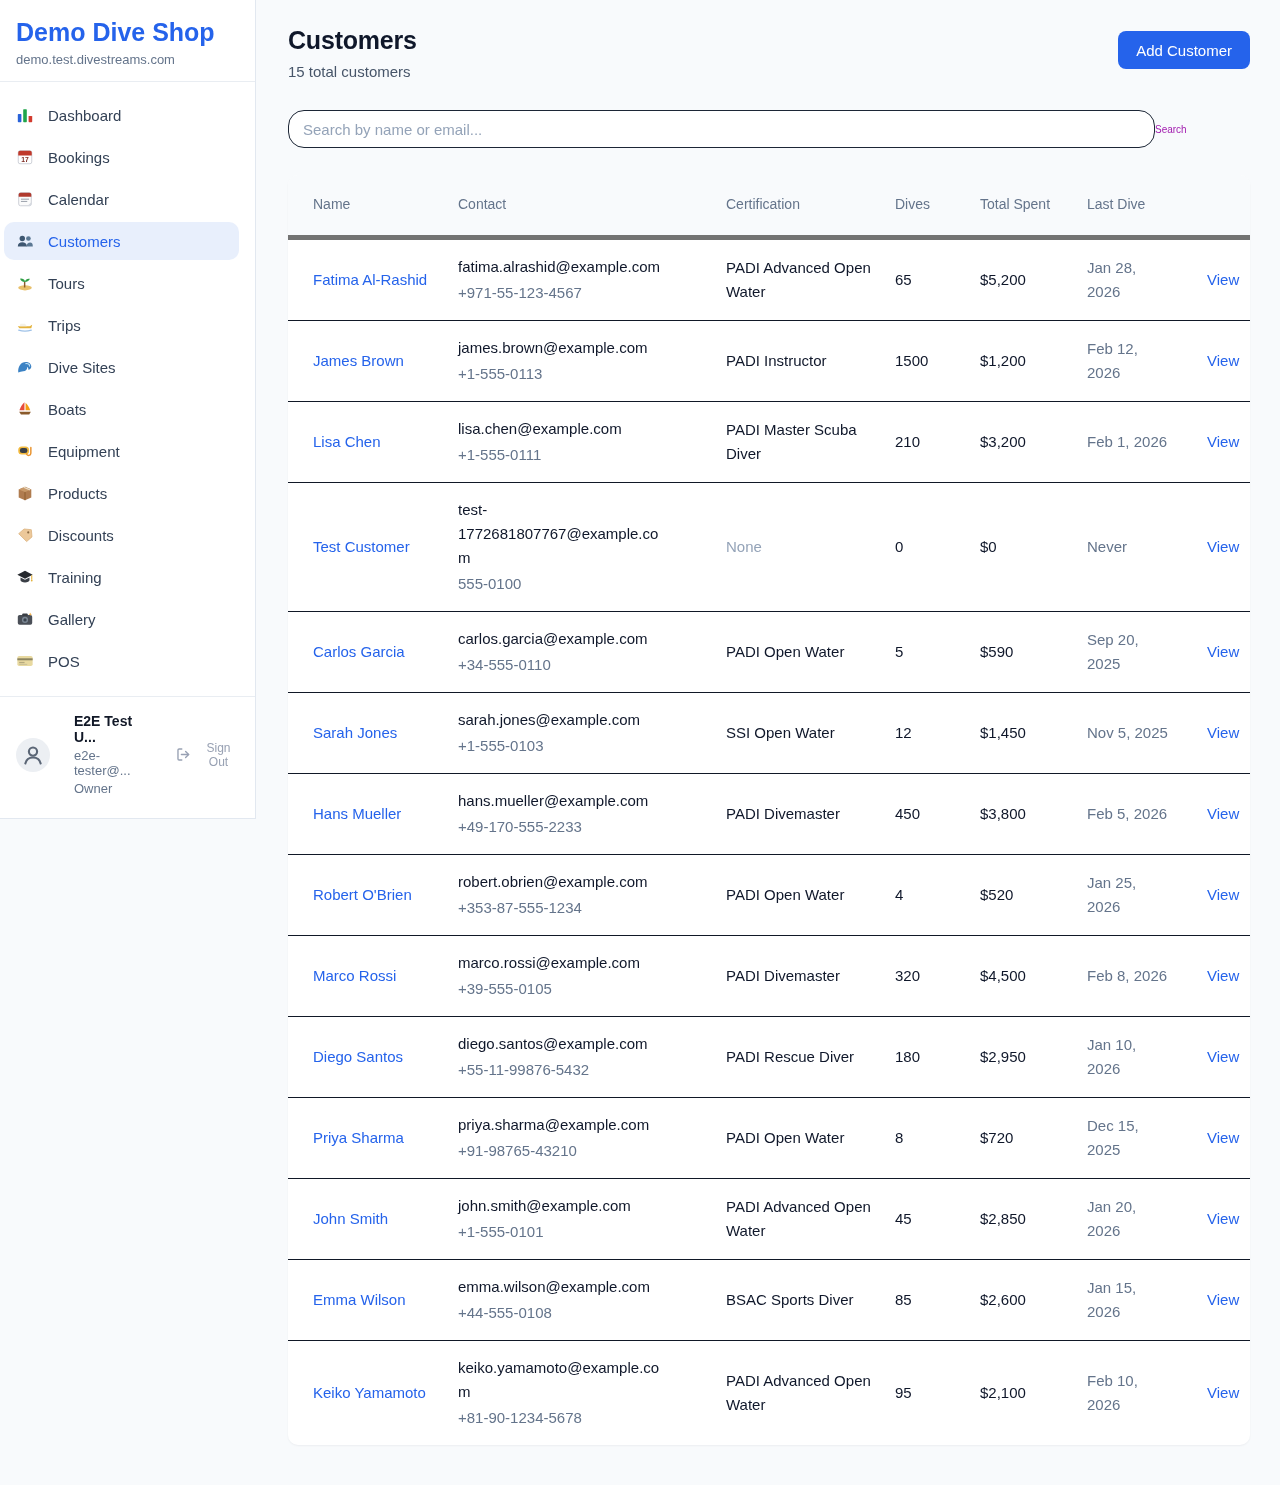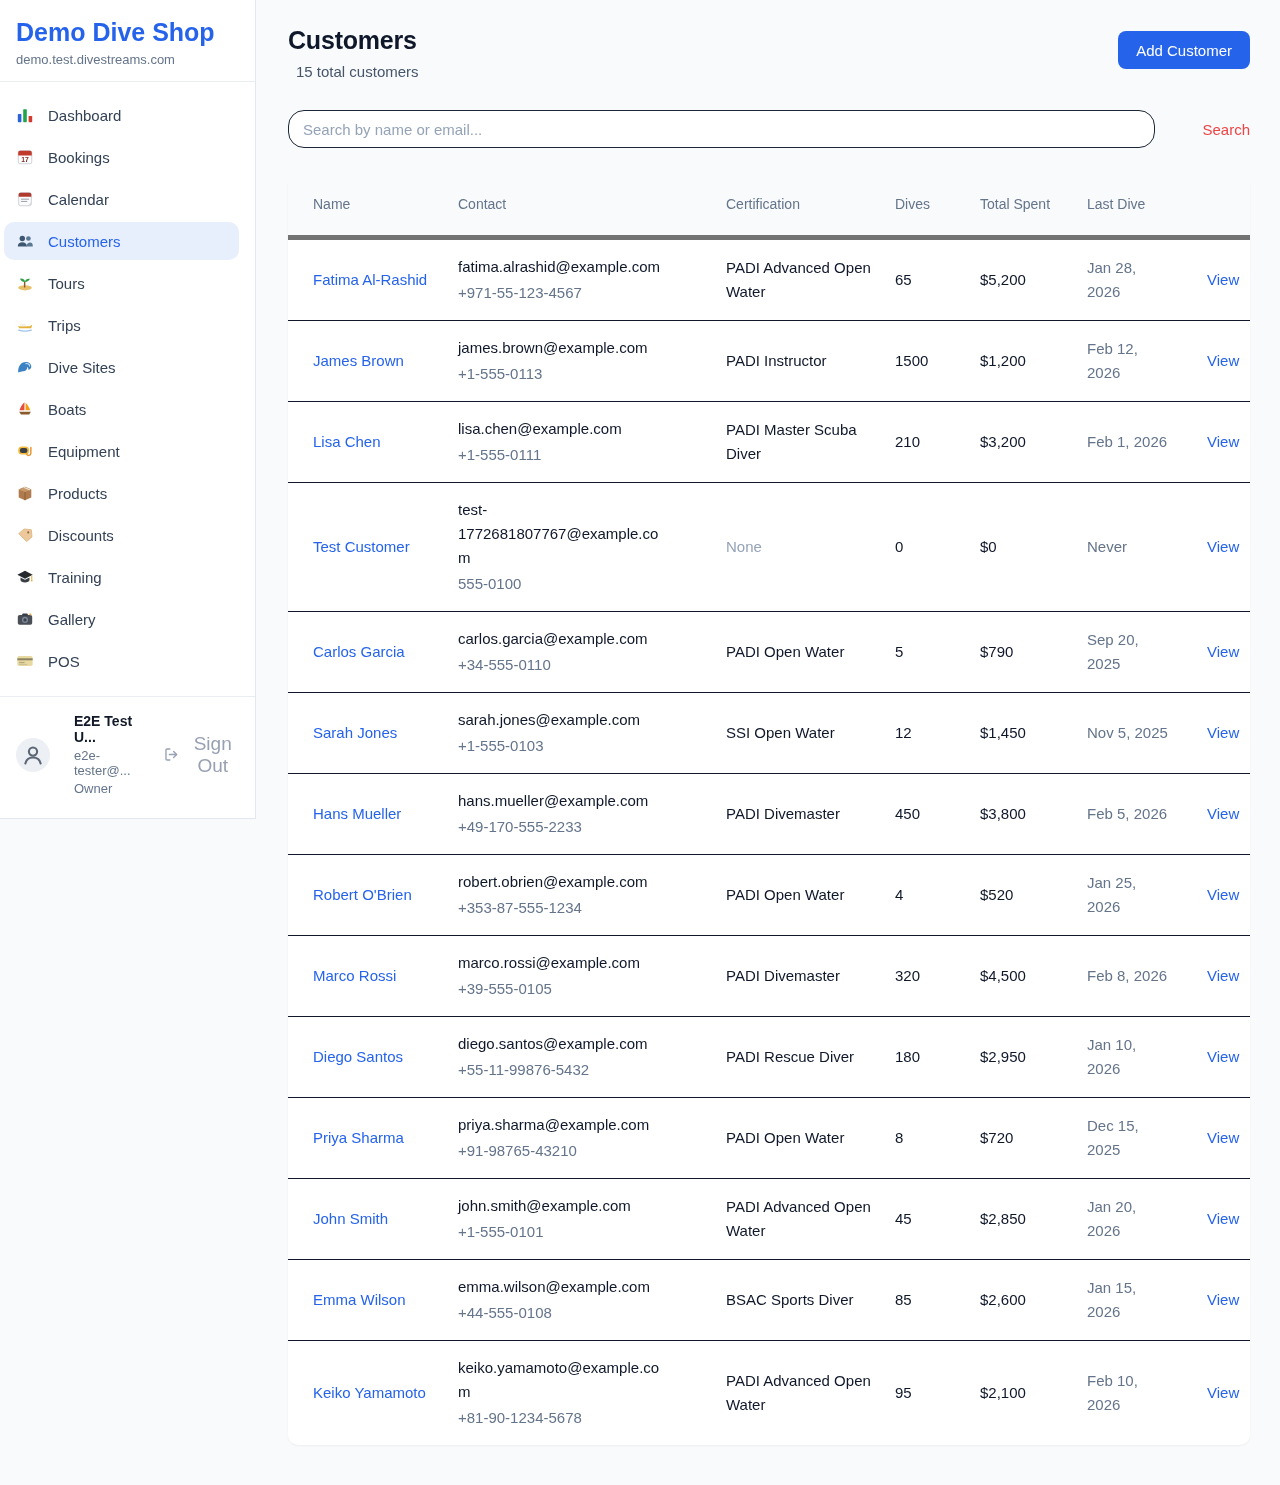--- a/index.html
+++ b/index.html
@@ -37,45 +37,45 @@
   .user-section { display:flex; align-items:center; gap:24px; padding:16px 16px 22px 16px; }
   .avatar { width:34px; height:34px; flex:none; }
   .avatar svg { display:block; }
   .user-meta { min-width:0; }
   .user-name { font-size:14px; font-weight:bold; color:#111827; }
   .user-email { font-size:13px; color:#64748b; margin-top:3px; }
   .user-role { font-size:13px; color:#64748b; margin-top:3px; }
   .sign-out {
     margin-left:auto; display:flex; align-items:center; gap:6px;
     background:none; border:none; font-family:inherit;
-    font-size:19px; color:#98a1b3; cursor:pointer; padding:0;
+    font-size:12px; color:#98a1b3; cursor:pointer; padding:0;
   }
 
   
   .main { flex:1; margin:0 30px 0 32px; padding-top:26px; width:962px; }
   .page-head { display:flex; justify-content:space-between; align-items:flex-start; }
   .page-title { margin:0; font-size:25px; font-weight:bold; color:#0f172a; letter-spacing:-0.2px; }
-  .page-subtitle { margin:8px 0 0 8px; font-size:15px; color:#475569; }
+  .page-subtitle { margin:8px 0 0 0; font-size:15px; color:#475569; }
   .add-btn {
     margin-top:5px; background:#2563eb; color:#ffffff; border:none;
     font-family:inherit; font-size:15px; font-weight:500;
     padding:5px 18px; border-radius:8px; cursor:pointer; height:38px;
   }
 
   .search-row { display:flex; align-items:center; margin-top:30px; }
   .search-input {
     width:867px; height:38px; background:#ffffff;
     border:1px solid #1c2636; border-radius:16px;
     padding:0 14px; font-family:inherit; font-size:15px; color:#0f172a;
     outline:none;
   }
   .search-input::placeholder { color:#94a3b8; }
   .search-btn {
     flex:1; background:none; border:none; font-family:inherit;
-    font-size:15px; color:#ef4444; cursor:pointer; text-align:right; padding:0;
+    font-size:10px; color:#a21caf; cursor:pointer; text-align:left; padding:0;
   }
 
   .card {
     margin-top:27px; margin-bottom:26px; background:#ffffff;
     border-radius:10px; overflow:hidden;
     box-shadow:0 1px 2px rgba(15,23,42,0.05);
   }
   table { width:100%; border-collapse:collapse; table-layout:fixed; }
   thead th {
     background:#f8fafc; color:#64748b; font-size:14px; font-weight:400;
@@ -368,21 +368,21 @@
               <td class="c-view"><a class="view-link">View</a></td>
             </tr>
             <tr>
               <td class="c-name"><a class="name-link">Carlos Garcia</a></td>
               <td class="c-contact">
                 <div class="email">carlos.garcia@example.com</div>
                 <div class="phone">+34-555-0110</div>
               </td>
               <td class="c-cert"><span>PADI Open Water</span></td>
               <td class="c-dives">5</td>
-              <td class="c-spent">$790</td>
+              <td class="c-spent">$590</td>
               <td class="c-last">Sep 20, 2025</td>
               <td class="c-view"><a class="view-link">View</a></td>
             </tr>
             <tr>
               <td class="c-name"><a class="name-link">Sarah Jones</a></td>
               <td class="c-contact">
                 <div class="email">sarah.jones@example.com</div>
                 <div class="phone">+1-555-0103</div>
               </td>
               <td class="c-cert"><span>SSI Open Water</span></td>

